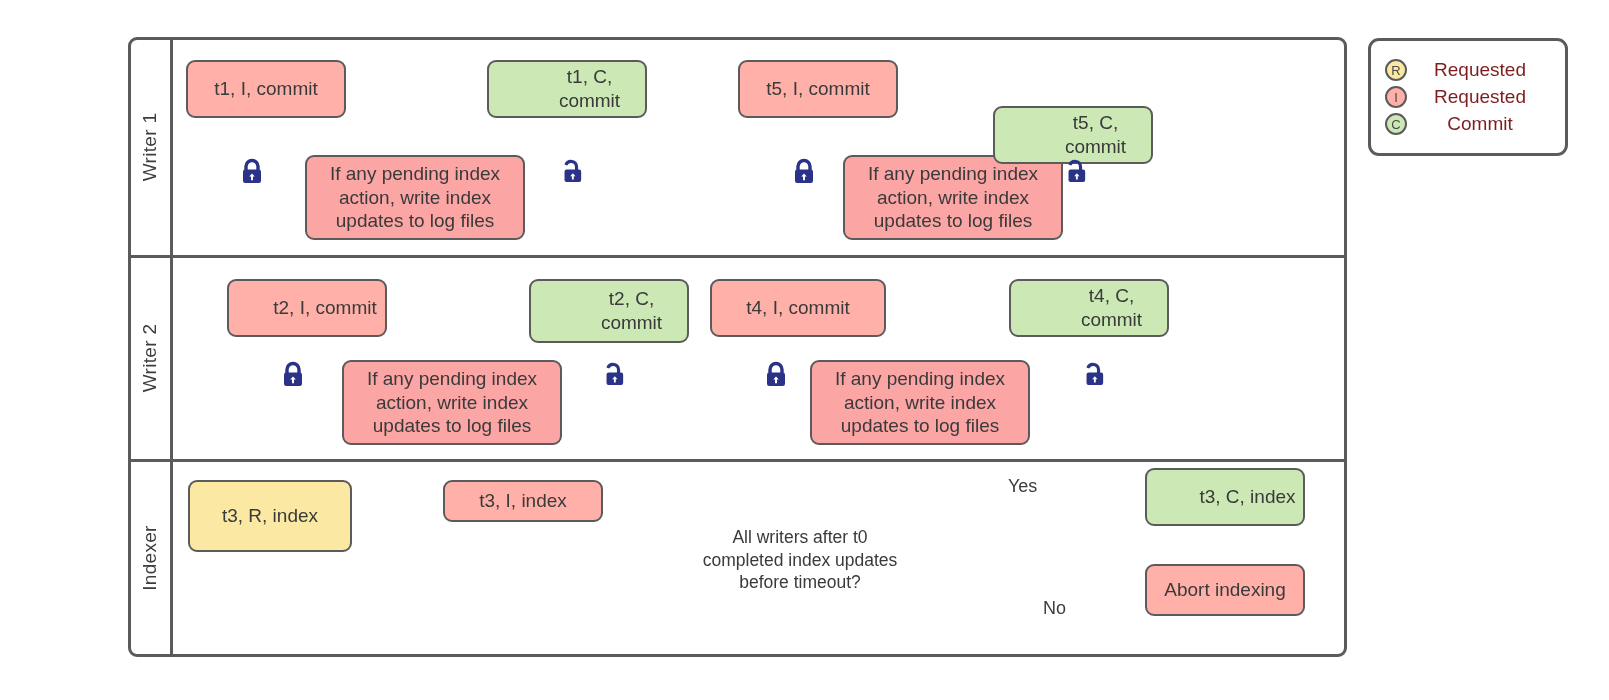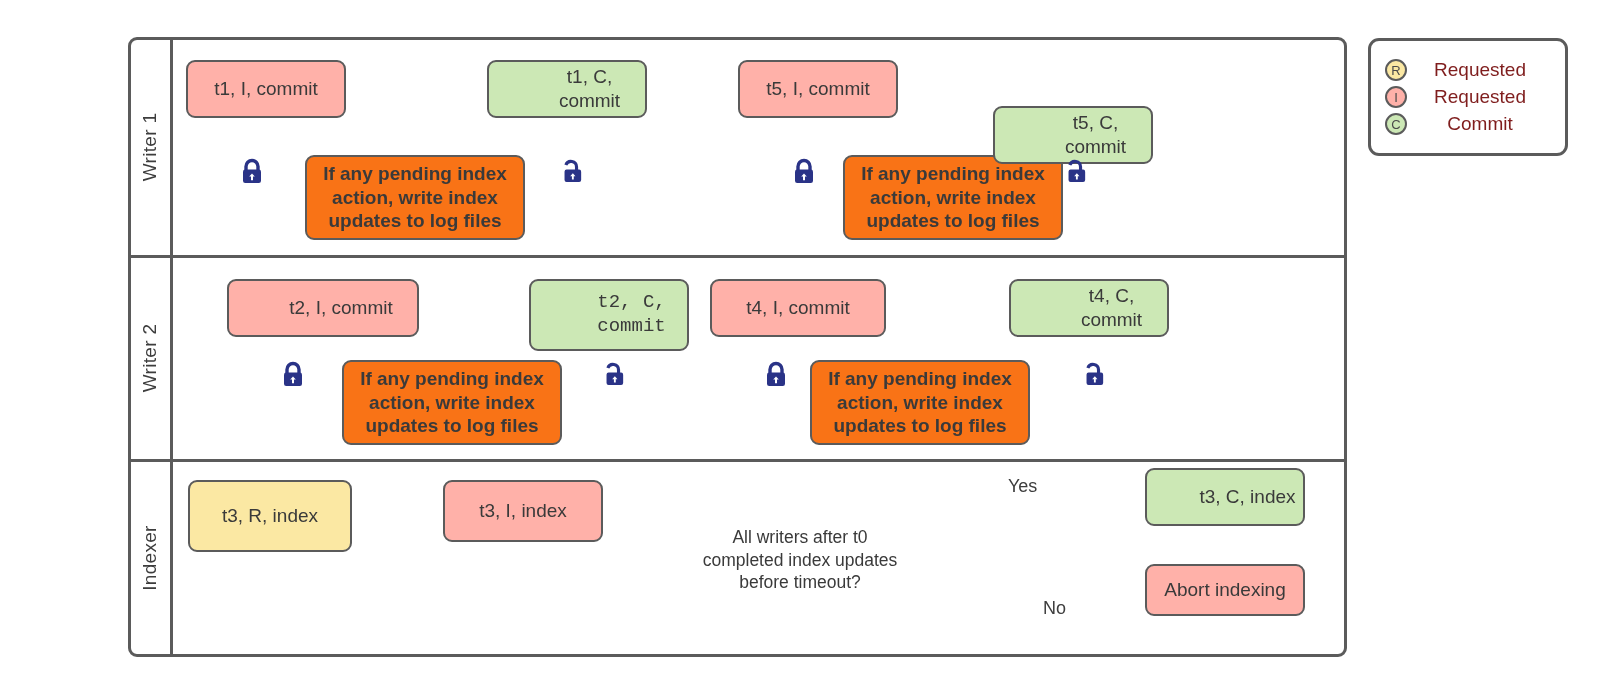--- a/index.html
+++ b/index.html
@@ -24,21 +24,21 @@
   .lane-label{position:absolute;transform:translate(-50%,-50%) rotate(-90deg);
               font-size:19px;color:var(--text-dark);white-space:nowrap;letter-spacing:.3px;}
 
   
   .node{position:absolute;display:flex;align-items:center;justify-content:center;
         border:2.5px solid var(--border-gray);border-radius:9px;
         font-size:19px;color:#3a3a3a;text-align:center;line-height:1.25;}
   .node.inflight{background:var(--inflight-fill);}
   .node.commit{background:var(--commit-fill);padding-left:45px;}
   .node.requested{background:var(--requested-fill);}
-  .node.process{background:#f97316;padding:4px 8px;font-weight:bold;}
+  .node.process{background:#fca5a5;padding:4px 8px;}
   .decision-text{position:absolute;display:flex;align-items:center;justify-content:center;
         text-align:center;font-size:17.5px;line-height:1.3;color:#3a3a3a;}
   .edge-label{position:absolute;font-size:18px;color:var(--text-dark);}
 
   
   svg.overlay{position:absolute;left:0;top:0;pointer-events:none;}
   .connector{fill:none;stroke:var(--border-gray);stroke-width:2.6;}
   .arrowhead{fill:var(--border-gray);}
   .decision-shape{fill:#ffffff;stroke:var(--border-gray);stroke-width:2.6;stroke-linejoin:round;}
 
@@ -98,29 +98,29 @@
   <div class="lane-label" style="left:150px;top:358px;">Writer 2</div>
   <div class="lane-label" style="left:150px;top:558px;">Indexer</div>
 
   <div class="node inflight" style="left:186px;top:60px;width:160px;height:58px;">t1, I, commit</div>
   <div class="node process" style="left:305px;top:155px;width:220px;height:85px;">If any pending index action, write index updates to log files</div>
   <div class="node commit" style="left:487px;top:60px;width:160px;height:58px;">t1, C, commit</div>
   <div class="node inflight" style="left:738px;top:60px;width:160px;height:58px;">t5, I, commit</div>
   <div class="node process" style="left:843px;top:155px;width:220px;height:85px;">If any pending index action, write index updates to log files</div>
   <div class="node commit" style="left:993px;top:60px;width:160px;height:58px;margin-top:46px;">t5, C, commit</div>
 
-  <div class="node inflight" style="left:227px;top:279px;width:192px;height:58px;padding-left:36px;">t2, I, commit</div>
+  <div class="node inflight" style="left:227px;top:279px;width:160px;height:58px;padding-left:36px;">t2, I, commit</div>
   <div class="node process" style="left:342px;top:360px;width:220px;height:85px;">If any pending index action, write index updates to log files</div>
-  <div class="node commit" style="left:529px;top:279px;width:160px;height:72px;font-family:Liberation Mono, monospace;">t2, C, commit</div>
+  <div class="node commit" style="left:529px;top:279px;width:160px;height:64px;">t2, C, commit</div>
   <div class="node inflight" style="left:710px;top:279px;width:176px;height:58px;">t4, I, commit</div>
   <div class="node process" style="left:810px;top:360px;width:220px;height:85px;">If any pending index action, write index updates to log files</div>
   <div class="node commit" style="left:1009px;top:279px;width:160px;height:58px;">t4, C, commit</div>
 
   <div class="node requested" style="left:188px;top:480px;width:164px;height:72px;text-align:center;">t3, R, index</div>
-  <div class="node inflight" style="left:443px;top:480px;width:160px;height:62px;">t3, I, index</div>
+  <div class="node inflight" style="left:443px;top:480px;width:160px;height:42px;">t3, I, index</div>
   <div class="decision-text" style="left:690px;top:505px;width:220px;height:110px;">All writers after t0 completed index updates before timeout?</div>
   <div class="edge-label" style="left:1008px;top:468px;margin-top:8px;">Yes</div>
   <div class="edge-label" style="left:1043px;top:598px;">No</div>
   <div class="node commit" style="left:1145px;top:468px;width:160px;height:58px;">t3, C, index</div>
   <div class="node inflight" style="left:1145px;top:564px;width:160px;height:52px;">Abort indexing</div>
 
   <div class="lock" style="left:240px;top:157px;">
     <svg viewBox="0 0 24 28" width="24" height="28">
         <path class="lock-stroke" d="M6,13 V9.5 a6,6 0 0 1 12,0 V13" fill="none" stroke-width="3.4"></path>
         <rect class="lock-fill" x="3" y="12.5" width="18" height="13.5" rx="2.2"></rect>

